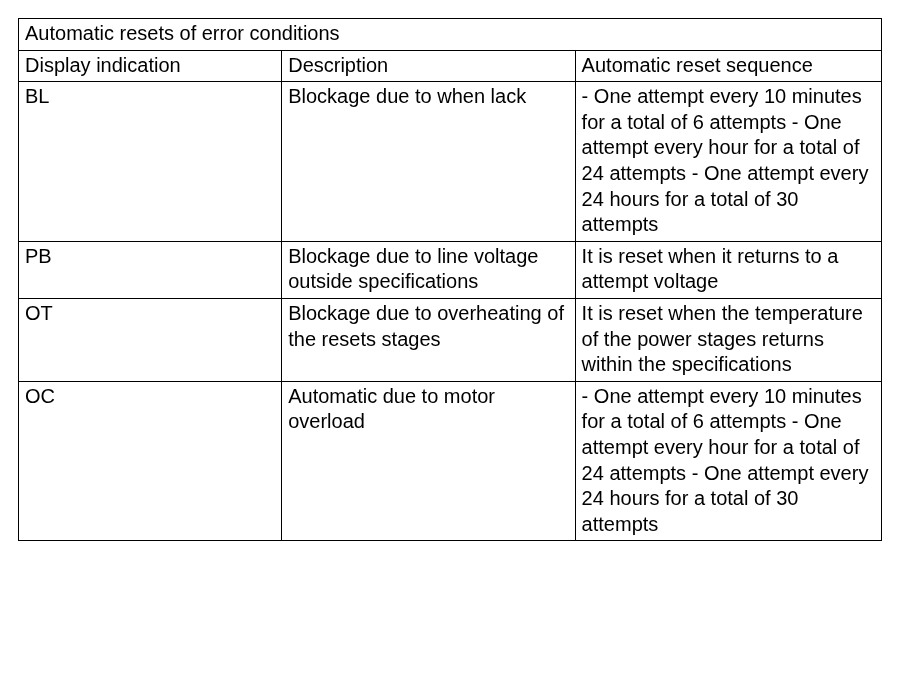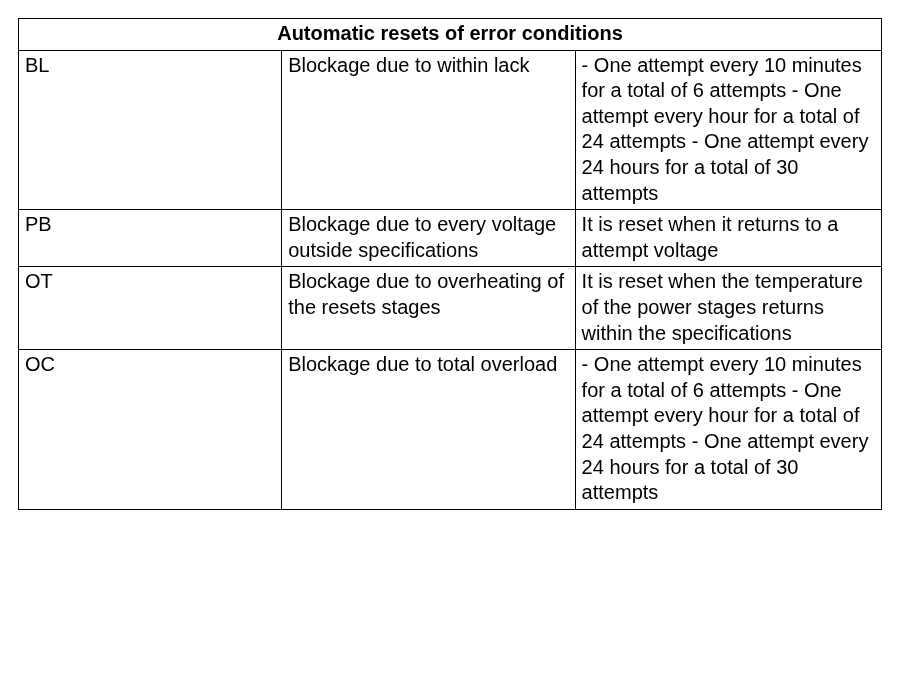--- a/index.html
+++ b/index.html
@@ -21,22 +21,21 @@
   table.doc-table th,
   table.doc-table td {
     border: 1.5px solid #000000;
     padding: 2px 6px 3px 6px;
     vertical-align: top;
     text-align: left;
     line-height: 1.28;
     word-wrap: break-word;
   }
   table.doc-table th {
-    font-weight: bold;
-    text-align: center;
+    font-weight: normal;
   }
   th.title-cell {
     text-align: center;
   }
   col.c1 { width: 30.5%; }
   col.c2 { width: 34%; }
   col.c3 { width: 35.5%; }
 </style>
 </head>
 <body>
@@ -44,40 +43,45 @@
 <table class="doc-table">
   <colgroup>
     <col class="c1">
       <col class="c2">
       <col class="c3">
   </colgroup>
   <thead>
     <tr>
       <th colspan="3" class="title-cell">Automatic resets of error conditions</th>
     </tr>
+    <tr>
+      <th>Display indication</th>
+      <th>Description</th>
+      <th>Automatic reset sequence</th>
+    </tr>
   </thead>
   <tbody>
     <tr>
       <td>BL</td>
-      <td>Blockage due to within lack</td>
+      <td>Blockage due to when lack</td>
       <td>- One attempt every 10 minutes for a total of 6 attempts
 - One attempt every hour for a total of 24 attempts
 - One attempt every 24 hours for a total of 30 attempts</td>
     </tr>
     <tr>
       <td>PB</td>
-      <td>Blockage due to every voltage outside specifications</td>
+      <td>Blockage due to line voltage outside specifications</td>
       <td>It is reset when it returns to a attempt voltage</td>
     </tr>
     <tr>
       <td>OT</td>
       <td>Blockage due to overheating of the resets stages</td>
       <td>It is reset when the temperature of the power stages returns within the specifications</td>
     </tr>
     <tr>
       <td>OC</td>
-      <td>Blockage due to total overload</td>
+      <td>Automatic due to motor overload</td>
       <td>- One attempt every 10 minutes for a total of 6 attempts
 - One attempt every hour for a total of 24 attempts
 - One attempt every 24 hours for a total of 30 attempts</td>
     </tr>
   </tbody>
 </table>
 
 </body></html>

